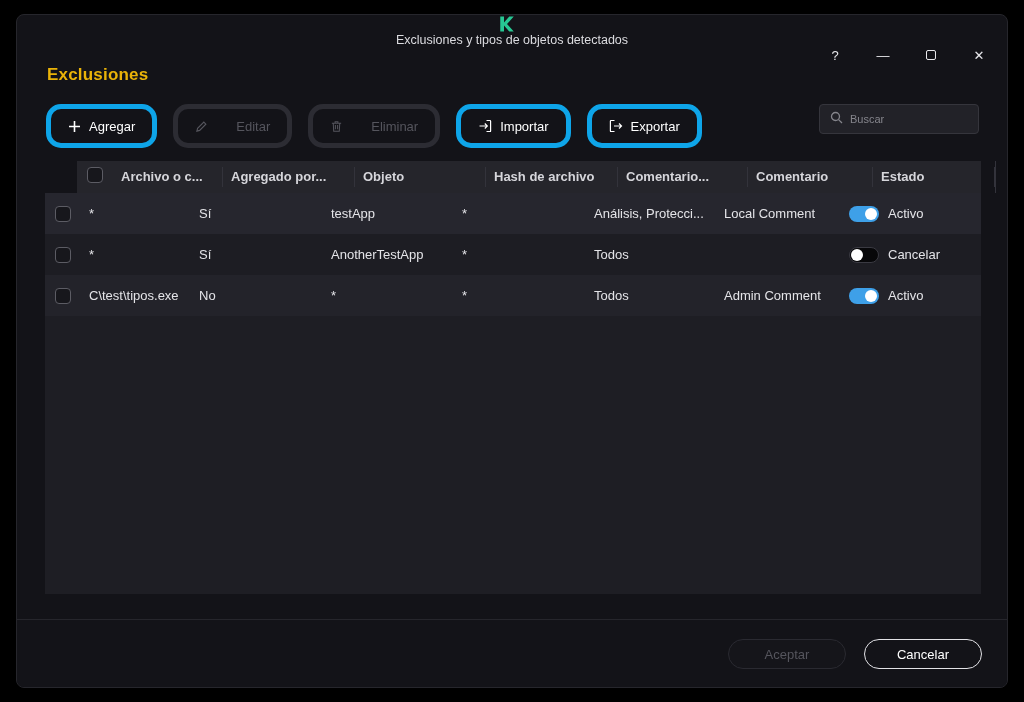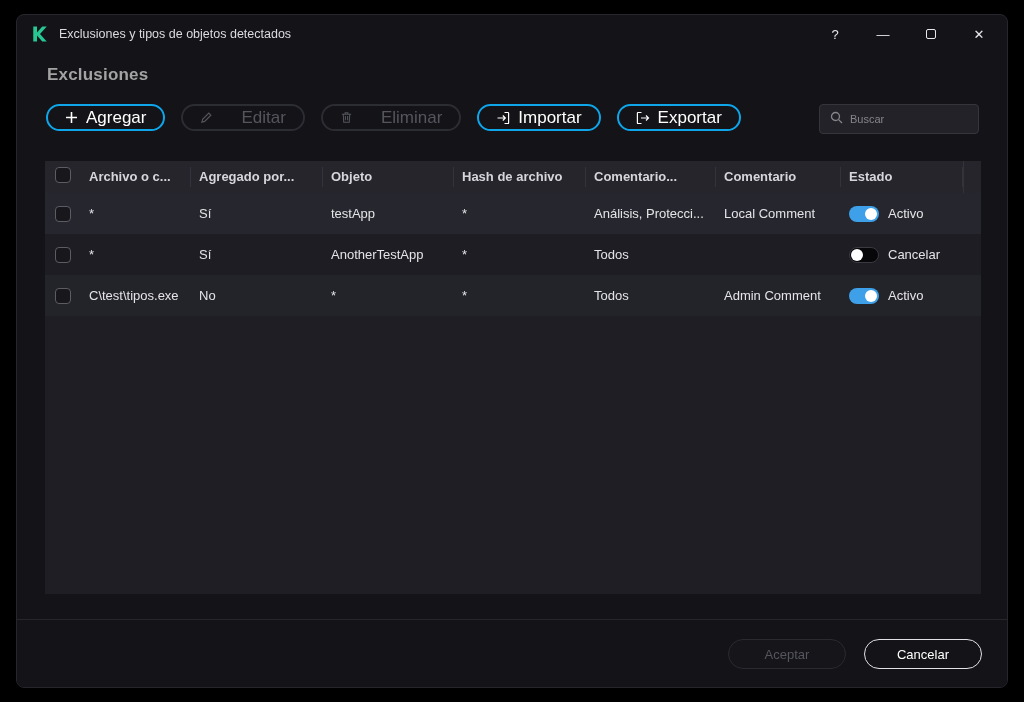--- a/index.html
+++ b/index.html
@@ -9,59 +9,59 @@
     font-family:"Liberation Sans", sans-serif;
     position:relative;
     overflow:hidden;
   }
   .window {
     position:absolute; left:16px; top:14px; width:992px; height:674px;
     background:#131318; border:1px solid #26262c; border-radius:8px;
     overflow:hidden;
   }
   
-  .titlebar { height:38px; display:flex; align-items:center; padding:0 14px; }
+  .titlebar { height:38px; display:flex; align-items:center; padding:0 14px;flex-direction:column; }
   .logo { width:18px; height:18px; margin-right:10px; flex:0 0 auto; }
   .win-title { font-size:12.5px; color:#dcdce0; }
   .win-controls { margin-left:auto; display:flex; align-items:center; gap:32px; padding-right:6px; }
   .win-btn {
     background:none; border:none; color:#e8e8ec; font-size:13px; line-height:1;
     width:16px; height:16px; text-align:center; cursor:pointer; font-family:inherit;
     display:flex; align-items:center; justify-content:center;
   }
   .max-box { width:10px; height:10px; border:1.2px solid #e8e8ec; border-radius:2px; display:inline-block; }
   
-  .page-title { margin:12px 0 0 30px; font-size:17px; font-weight:700; color:#a3a3a3; letter-spacing:.2px; }
+  .page-title { margin:12px 0 0 30px; font-size:17px; font-weight:700; color:#eab308; letter-spacing:.2px; }
   
   .toolbar { position:absolute; left:29px; top:89px; right:28px; height:30px; display:flex; gap:16px; }
   .tb-btn {
-    display:flex; align-items:center; gap:8px; height:27px; padding:0 17px;
-    border-radius:15px; background:transparent; border:2px solid #0ea5e9;
-    color:#ffffff; font-size:17px; font-family:inherit; cursor:pointer; white-space:nowrap;
+    display:flex; align-items:center; gap:8px; height:44px; padding:0 17px;
+    border-radius:15px; background:transparent; border:5px solid #0ea5e9;
+    color:#ffffff; font-size:13px; font-family:inherit; cursor:pointer; white-space:nowrap;
   }
   .tb-btn.disabled { border-color:#2c2c33; color:#55555d; cursor:default;gap:28px; }
   .tb-btn svg { display:block; flex:0 0 auto; }
   .search {
     position:absolute; right:0; top:0; width:160px; height:30px;
     background:#222228; border:1px solid #35353c; border-radius:4px;
     display:flex; align-items:center; padding:0 10px; gap:7px;
   }
   .search svg { flex:0 0 auto; }
   .search input { background:transparent; border:none; outline:none; color:#d8d8dc; font-size:11px; width:100%; font-family:inherit; }
   .search input::placeholder { color:#85858c; }
   
   .table { position:absolute; left:28px; top:146px; width:936px; height:433px; font-size:13px; color:#e4e4e8; }
   .tr {
     display:grid;
     grid-template-columns:36px 110px 132px 131px 132px 130px 125px 122px 18px;
     align-items:center;
   }
   .cell { padding-left:8px; overflow:hidden; text-overflow:ellipsis; white-space:nowrap; }
   .cell.sel { padding-left:0; display:flex; justify-content:center; }
-  .thead { height:32px; background:#25252b; font-weight:700; color:#d6d6db; }
+  .thead { height:32px; background:#25252b; font-weight:700; color:#d6d6db;margin-left:32px; }
   .thead .cell { height:20px; line-height:20px; border-right:1px solid #33333b; }
   .thead .cell.sel, .thead .cell:last-child { border-right:none; }
   .thead .cell.extra { border-left:1px solid #33333b; height:32px; border-right:none; }
   .row { height:41px; }
   .row.r1 { background:#26262e; }
   .row.r2 { background:#1d1d23; }
   .row.r3 { background:#23232a; }
   .tfill { height:278px; background:#1e1e24; }
   .cb {
     width:16px; height:16px; border:1.5px solid #5c5c64; border-radius:4px;

